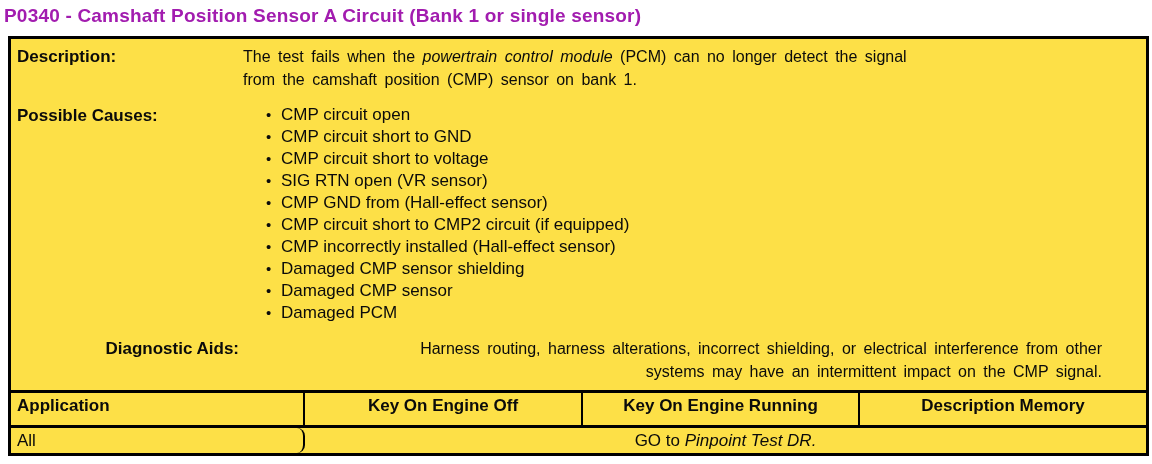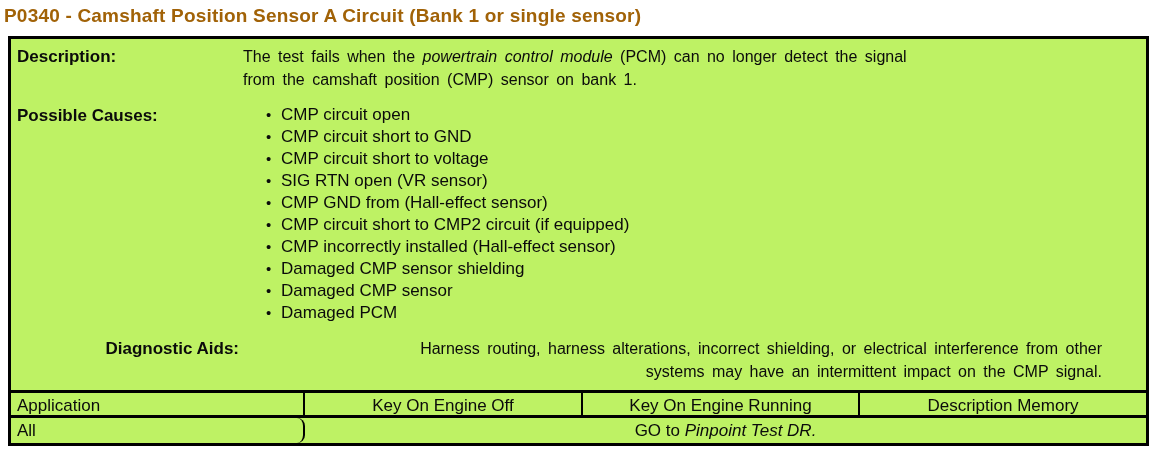--- a/index.html
+++ b/index.html
@@ -9,27 +9,27 @@
     font-family: "Liberation Sans", "DejaVu Sans", sans-serif;
     color: #0b0b0b;
     padding: 5px 0 0 3px;
     overflow: hidden;
   }
   .title {
     font-size: 19px;
     font-weight: bold;
     letter-spacing: 0.2px;
     margin: 0 0 9px 1px;
-    color: #a16207;
+    color: #a21caf;
   }
   .info-table {
     width: 1141px;
     margin-left: 5px;
     border: 3px solid #000;
-    background: #bef264;
+    background: #fde047;
   }
   .info-upper { padding: 6px 0 7px 0; }
   .info-row { display: grid; grid-template-columns: 228px 1fr; }
   .info-row.causes { margin-top: 13px; gap: 20px; }
   .info-row.aids { margin-top: 13px; text-align: right; }
   .info-label {
     font-weight: bold;
     font-size: 17px;
     padding-left: 6px;
     line-height: 23px;
@@ -58,24 +58,24 @@
     top: 0;
     font-size: 15px;
   }
   .matrix { border-top: 3px solid #000; }
   .matrix-header {
     display: grid;
     grid-template-columns: 294px 278px 277px 1fr;
     border-bottom: 3px solid #000;
   }
   .matrix-header .hcell {
-    font-weight: normal;
+    font-weight: bold;
     font-size: 17px;
     line-height: 25px;
-    height: 22px;
+    height: 32px;
     text-align: center;
     border-right: 2px solid #000;
     overflow: hidden;
   }
   .matrix-header .hcell:last-child { border-right: none; }
   .matrix-header .hcell.first { text-align: left; padding-left: 6px; }
   .matrix-row {
     display: grid;
     grid-template-columns: 294px 1fr;
   }

